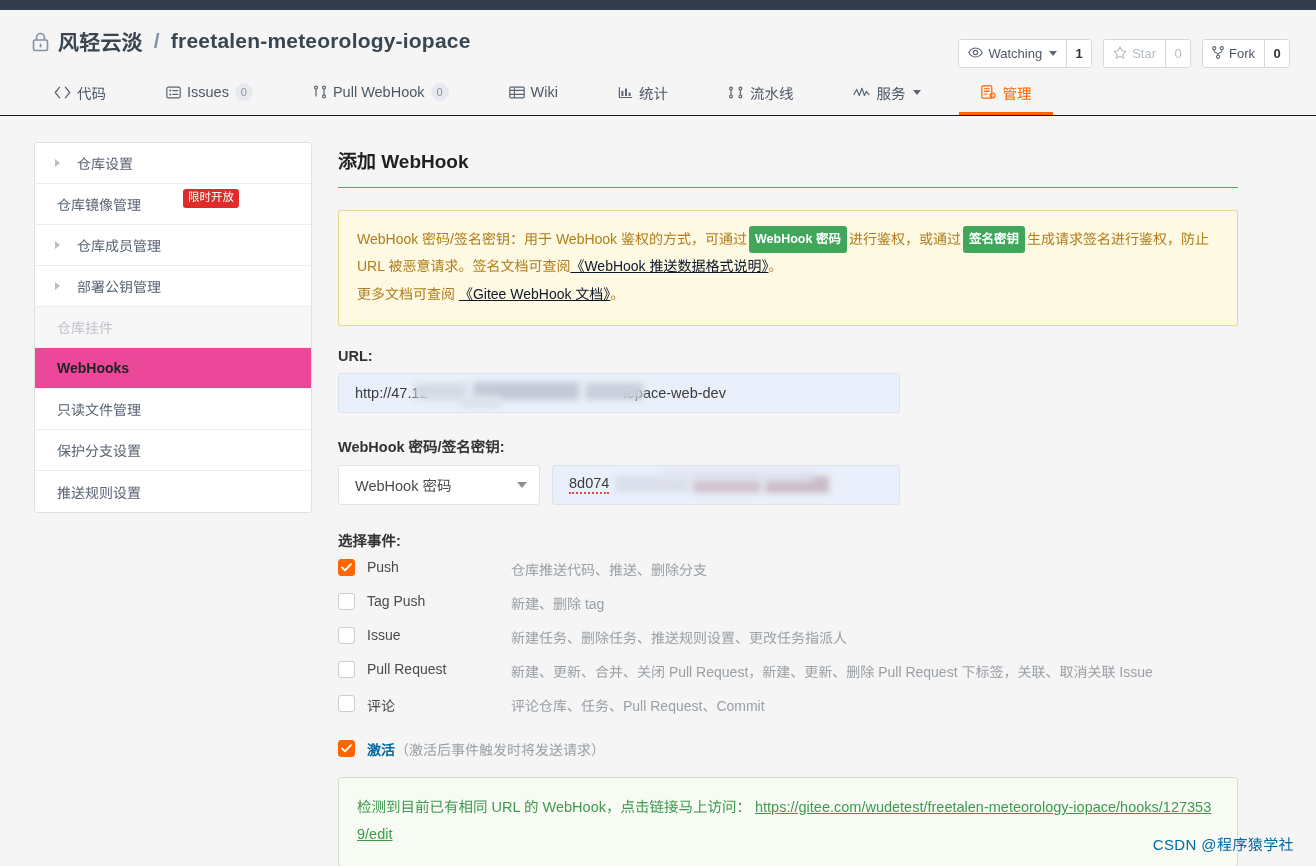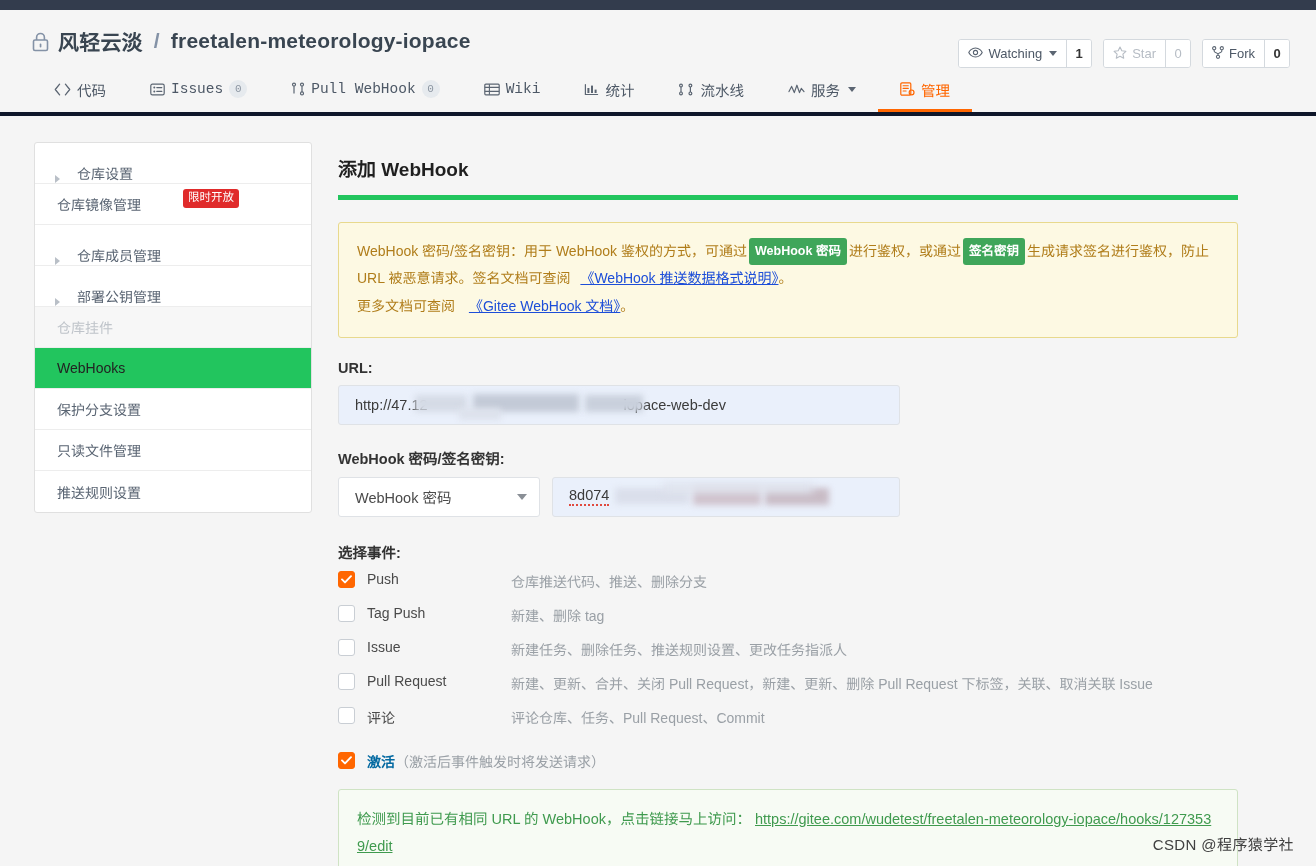--- a/index.html
+++ b/index.html
@@ -63,24 +63,23 @@
     display: inline-block; width: 0; height: 0; margin-left: 2px;
     border-left: 4px solid transparent; border-right: 4px solid transparent;
     border-top: 5px solid #5b6572;
   }
 
   
   .nav {
     position: relative;
     height: 44px;
     padding: 0 32px;
-    display: flex; align-items: flex-end; gap: 0;
-    border-bottom: 4px solid #0f172a;
+    display: flex; align-items: flex-end; gap: 16px;
+    border-bottom: 1px solid #0f172a;
     background: #f5f5f5;
-    font-family: Liberation Mono, monospace;
   }
   .nav-item {
     display: flex; align-items: center; gap: 6px;
     height: 43px; padding: 0 22px;
     font-size: 14.5px; color: #4d5866;
     border-bottom: 3px solid transparent;
     white-space: nowrap;
     cursor: pointer;
   }
   .nav-item.active { color: #f60; border-bottom-color: #f60; font-weight: normal; }
@@ -115,37 +114,37 @@
     border-bottom: 1px solid #ededed;
     cursor: pointer;
   }
   .side-item:last-child { border-bottom: none; }
   .side-item .arr {
     position: absolute; left: 20px;
     width: 0; height: 0;
     border-top: 4px solid transparent; border-bottom: 4px solid transparent;
     border-left: 5px solid #b9bfc7;
   }
-  .side-item.has-arrow { padding-left: 42px; align-items: flex-end; }
-  .side-item.current { background: #22c55e; color: #222; font-weight: normal; }
+  .side-item.has-arrow { padding-left: 42px; }
+  .side-item.current { background: #ec4899; color: #222; font-weight: bold; }
   .side-item.muted { background: #f7f7f7; color: #bfc4ca; }
   .side-badge {
     position: absolute; top: 5px; left: 148px;
     background: #e02b2b; color: #fff;
     font-size: 11.5px; line-height: 1;
     padding: 3px 5px 4px; border-radius: 3px;
     white-space: nowrap;
   }
 
   
   .main { flex: 1 1 auto; min-width: 0; padding-right: 46px; }
   .page-title {
     font-size: 19px; font-weight: bold; color: #1f1f1f;
-    padding-bottom: 14px; margin: 12px 0 22px 0;
-    border-bottom: 5px solid #22c55e;
+    padding-bottom: 14px; margin: 4px 0 22px 0;
+    border-bottom: 1px solid #22c55e;
   }
 
   
   .notice-yellow {
     background: #fdf9e3;
     border: 1px solid #e8d98d;
     border-radius: 3px;
     padding: 15px 18px 17px;
     color: #b07d1a;
     font-size: 14px;
@@ -153,21 +152,21 @@
     margin-bottom: 22px;
   }
   .notice-yellow p { margin: 0; }
   .tag-green {
     display: inline-block;
     background: #3fa65a; color: #fff;
     font-size: 12.5px; font-weight: bold;
     padding: 1px 6px 2px; border-radius: 3px;
     margin: 0 2px; vertical-align: 1px;
   }
-  .link-blue { color: #1d4ed8; margin-left: 10px; }
+  .link-blue { color: #0f172a; }
 
   
   .field-label {
     font-size: 14.5px; font-weight: bold; color: #333;
     margin: 0 0 9px 0;
   }
   .text-input {
     width: 562px; height: 40px;
     border: 1px solid #dfe2e6; border-radius: 3px;
     background: #eaf0fb;
@@ -250,21 +249,21 @@
     font-size: 14.5px;
     line-height: 1.85;
     margin-bottom: 22px;
     word-break: break-all;
   }
   .notice-green .gl { color: #3f9a4e; }
 
   
   .watermark {
     position: absolute; right: 22px; bottom: 12px;
-    color: #404040; font-size: 15px; letter-spacing: .4px;
+    color: #0369a1; font-size: 15px; letter-spacing: .4px;
     user-select: none;
   }
 </style>
 </head>
 <body>
 
 <div class="page">
 
   <div class="topbar"></div>
 
@@ -446,25 +445,25 @@
 
       <div class="side-item muted">
         <span>仓库挂件</span>
       </div>
 
       <div class="side-item current">
         <span>WebHooks</span>
       </div>
 
       <div class="side-item">
+        <span>只读文件管理</span>
+      </div>
+
+      <div class="side-item">
         <span>保护分支设置</span>
-      </div>
-
-      <div class="side-item">
-        <span>只读文件管理</span>
       </div>
 
       <div class="side-item">
         <span>推送规则设置</span>
       </div>
     </div>
 
     <div class="main">
 
       <h1 class="page-title">添加 WebHook</h1>

